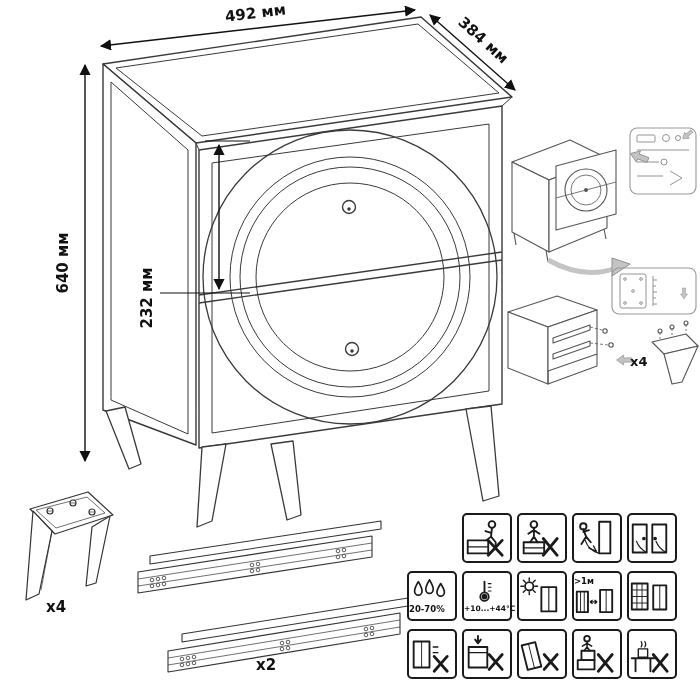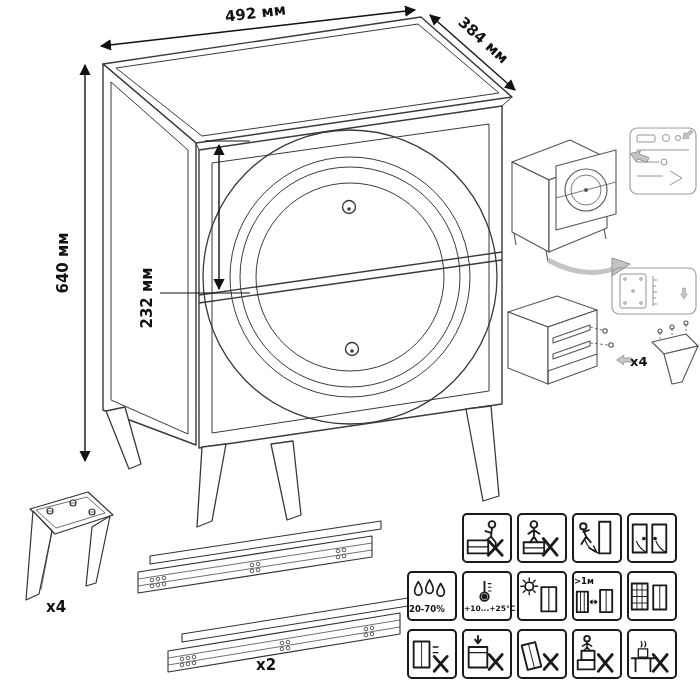--- a/index.html
+++ b/index.html
@@ -234,21 +234,21 @@
     </svg>
     <div class="ic-label">20-70%</div>
   </div>
   <div class="icon" style="left:462px;top:571px">
     <svg width="41" height="25" viewBox="0 0 44 25" fill="none" stroke="#1a1a1a" stroke-width="2" stroke-linecap="round">
       <path d="M22,2 V13"></path>
         <circle cx="22" cy="18" r="4.5"></circle>
         <circle cx="22" cy="18" r="2" fill="#1a1a1a"></circle>
       <path d="M26,4 h3 M26,8 h3 M26,12 h3" stroke-width="1.2"></path>
     </svg>
-    <div class="ic-label small">+10...+25°С</div>
+    <div class="ic-label small">+10...+44°С</div>
   </div>
   <div class="icon" style="left:517px;top:571px">
     <svg width="41" height="41" viewBox="0 0 44 44" fill="none" stroke="#1a1a1a" stroke-width="2" stroke-linecap="round" stroke-linejoin="round">
       <circle cx="11" cy="11" r="4.5"></circle>
       <path d="M11,2 V5 M11,17 V20 M2,11 H5 M17,11 H20 M4.6,4.6 L6.8,6.8 M15.2,15.2 L17.4,17.4 M17.4,4.6 L15.2,6.8 M6.8,15.2 L4.6,17.4" stroke-width="1.5"></path>
       <rect x="24" y="12" width="16" height="26"></rect>
         <path d="M32,12 V38" stroke-width="1.2"></path>
     </svg>
   </div>
   <div class="icon" style="left:572px;top:571px">

